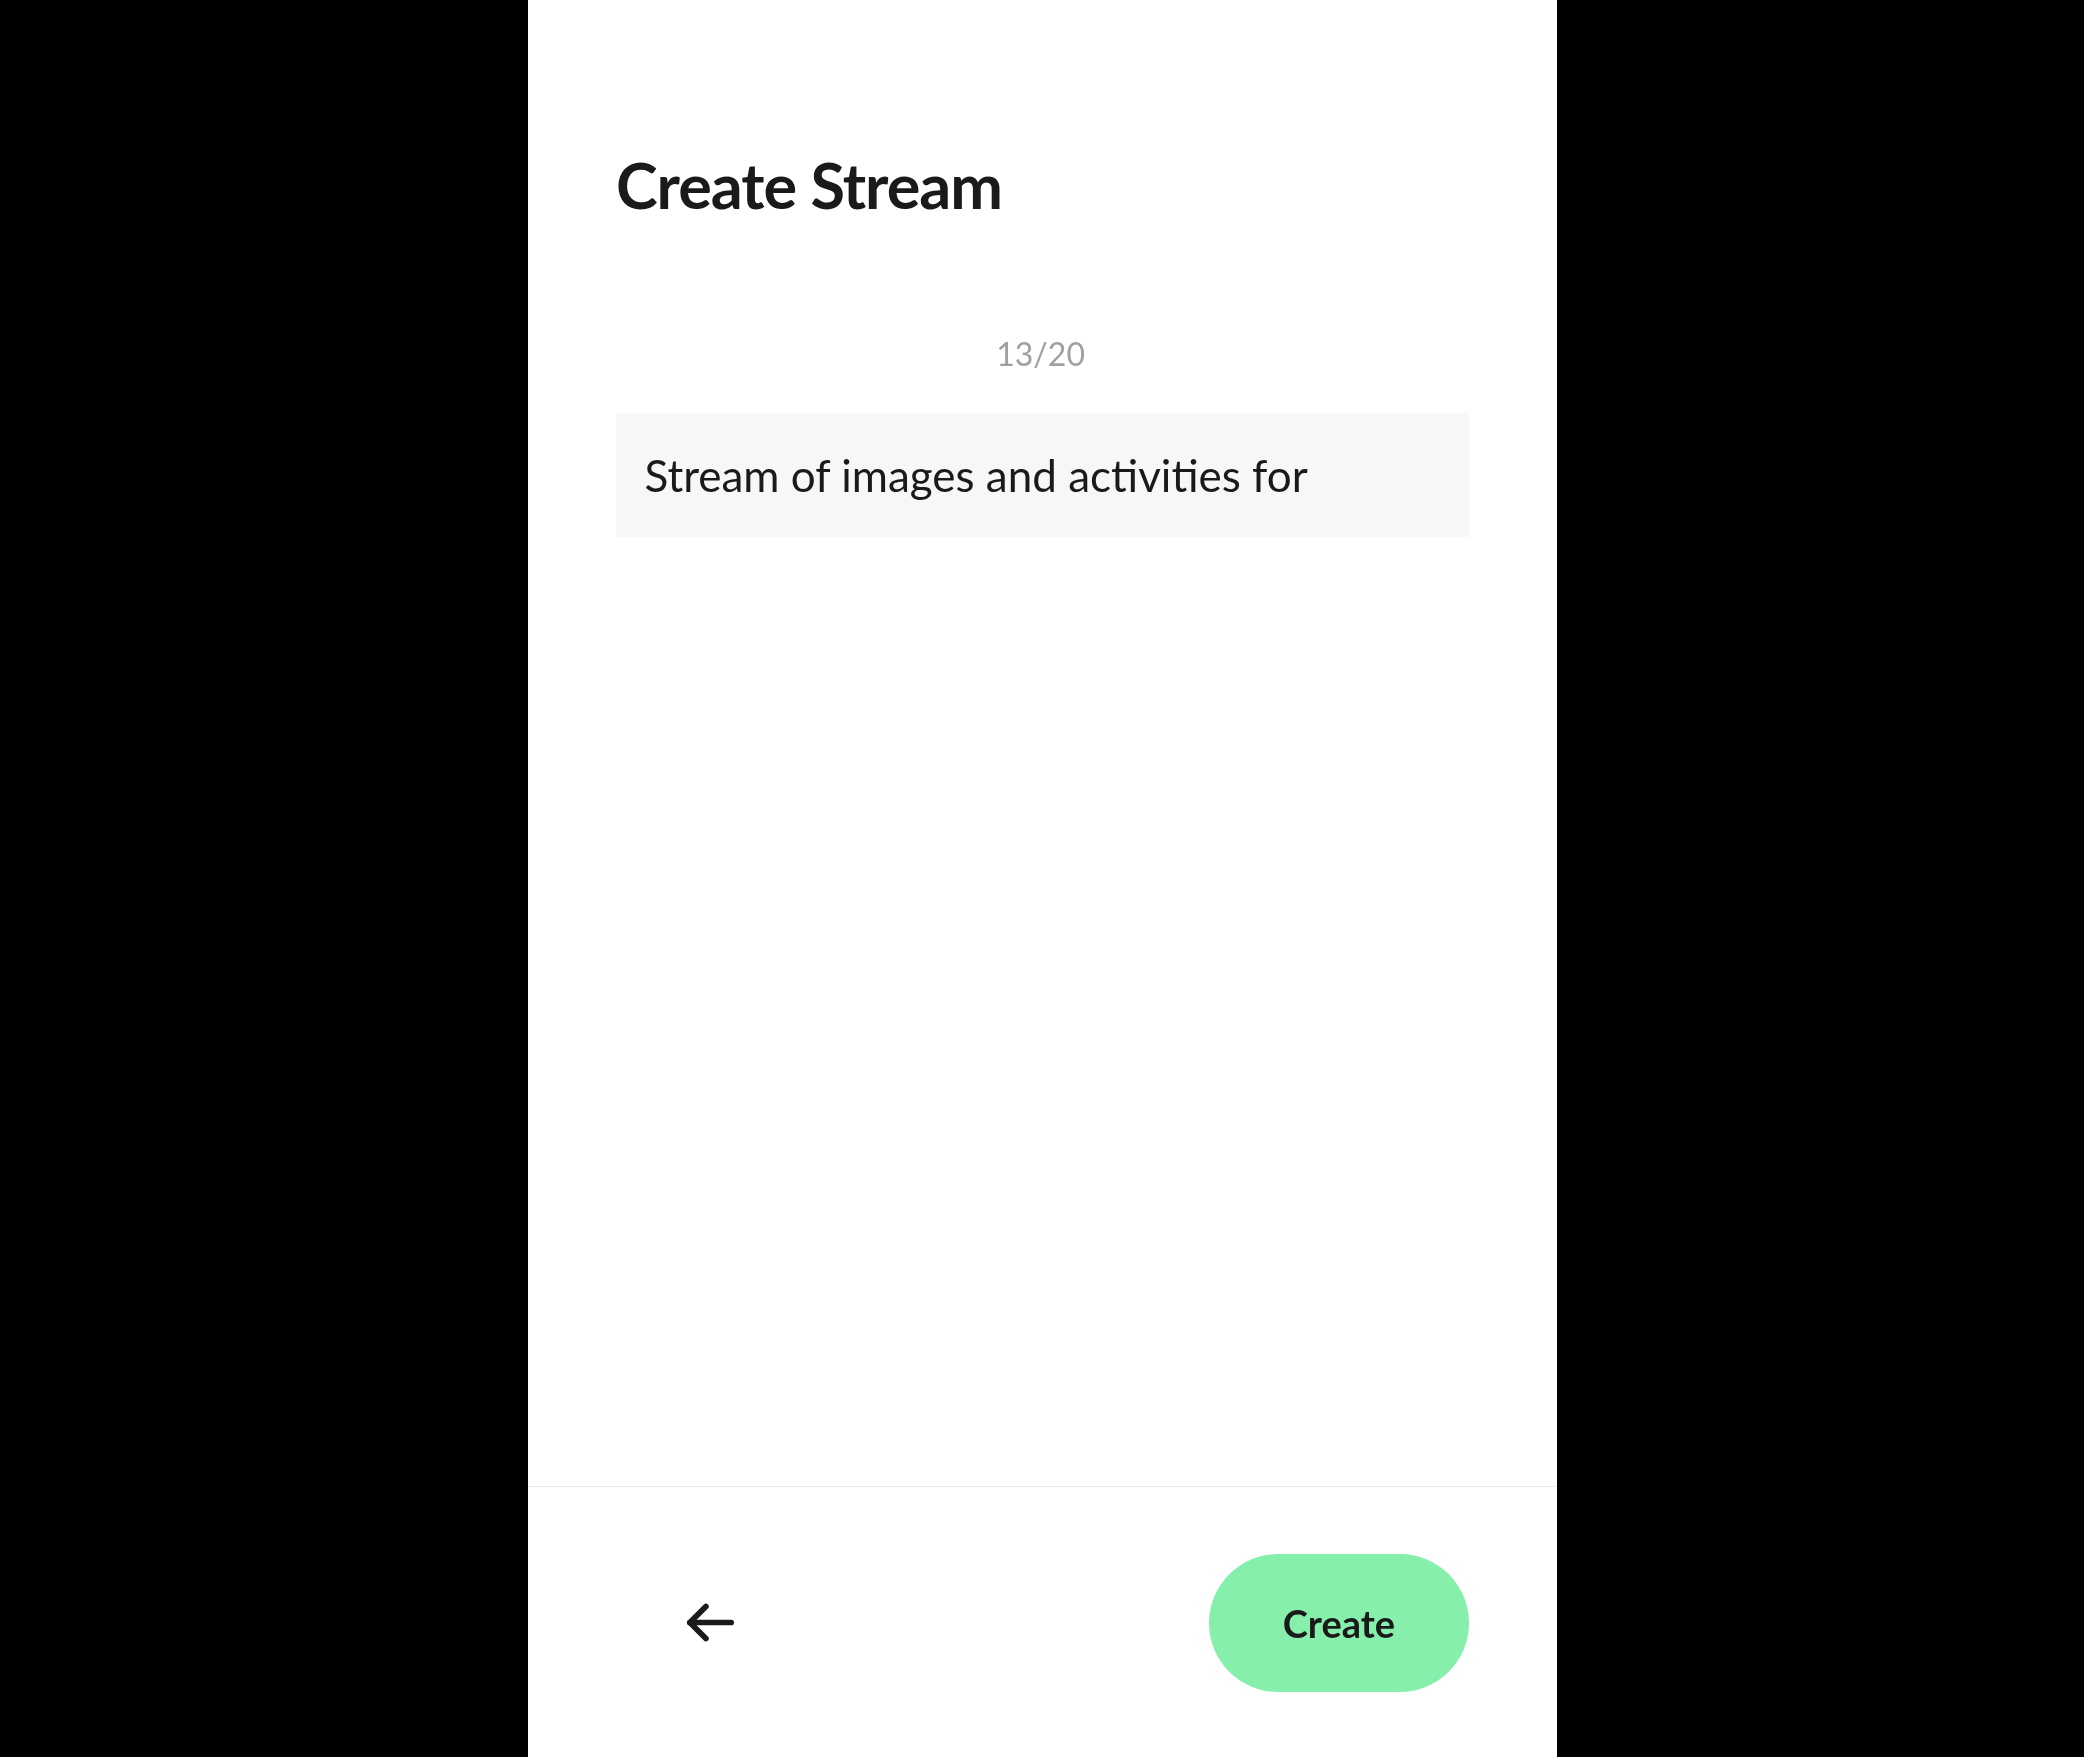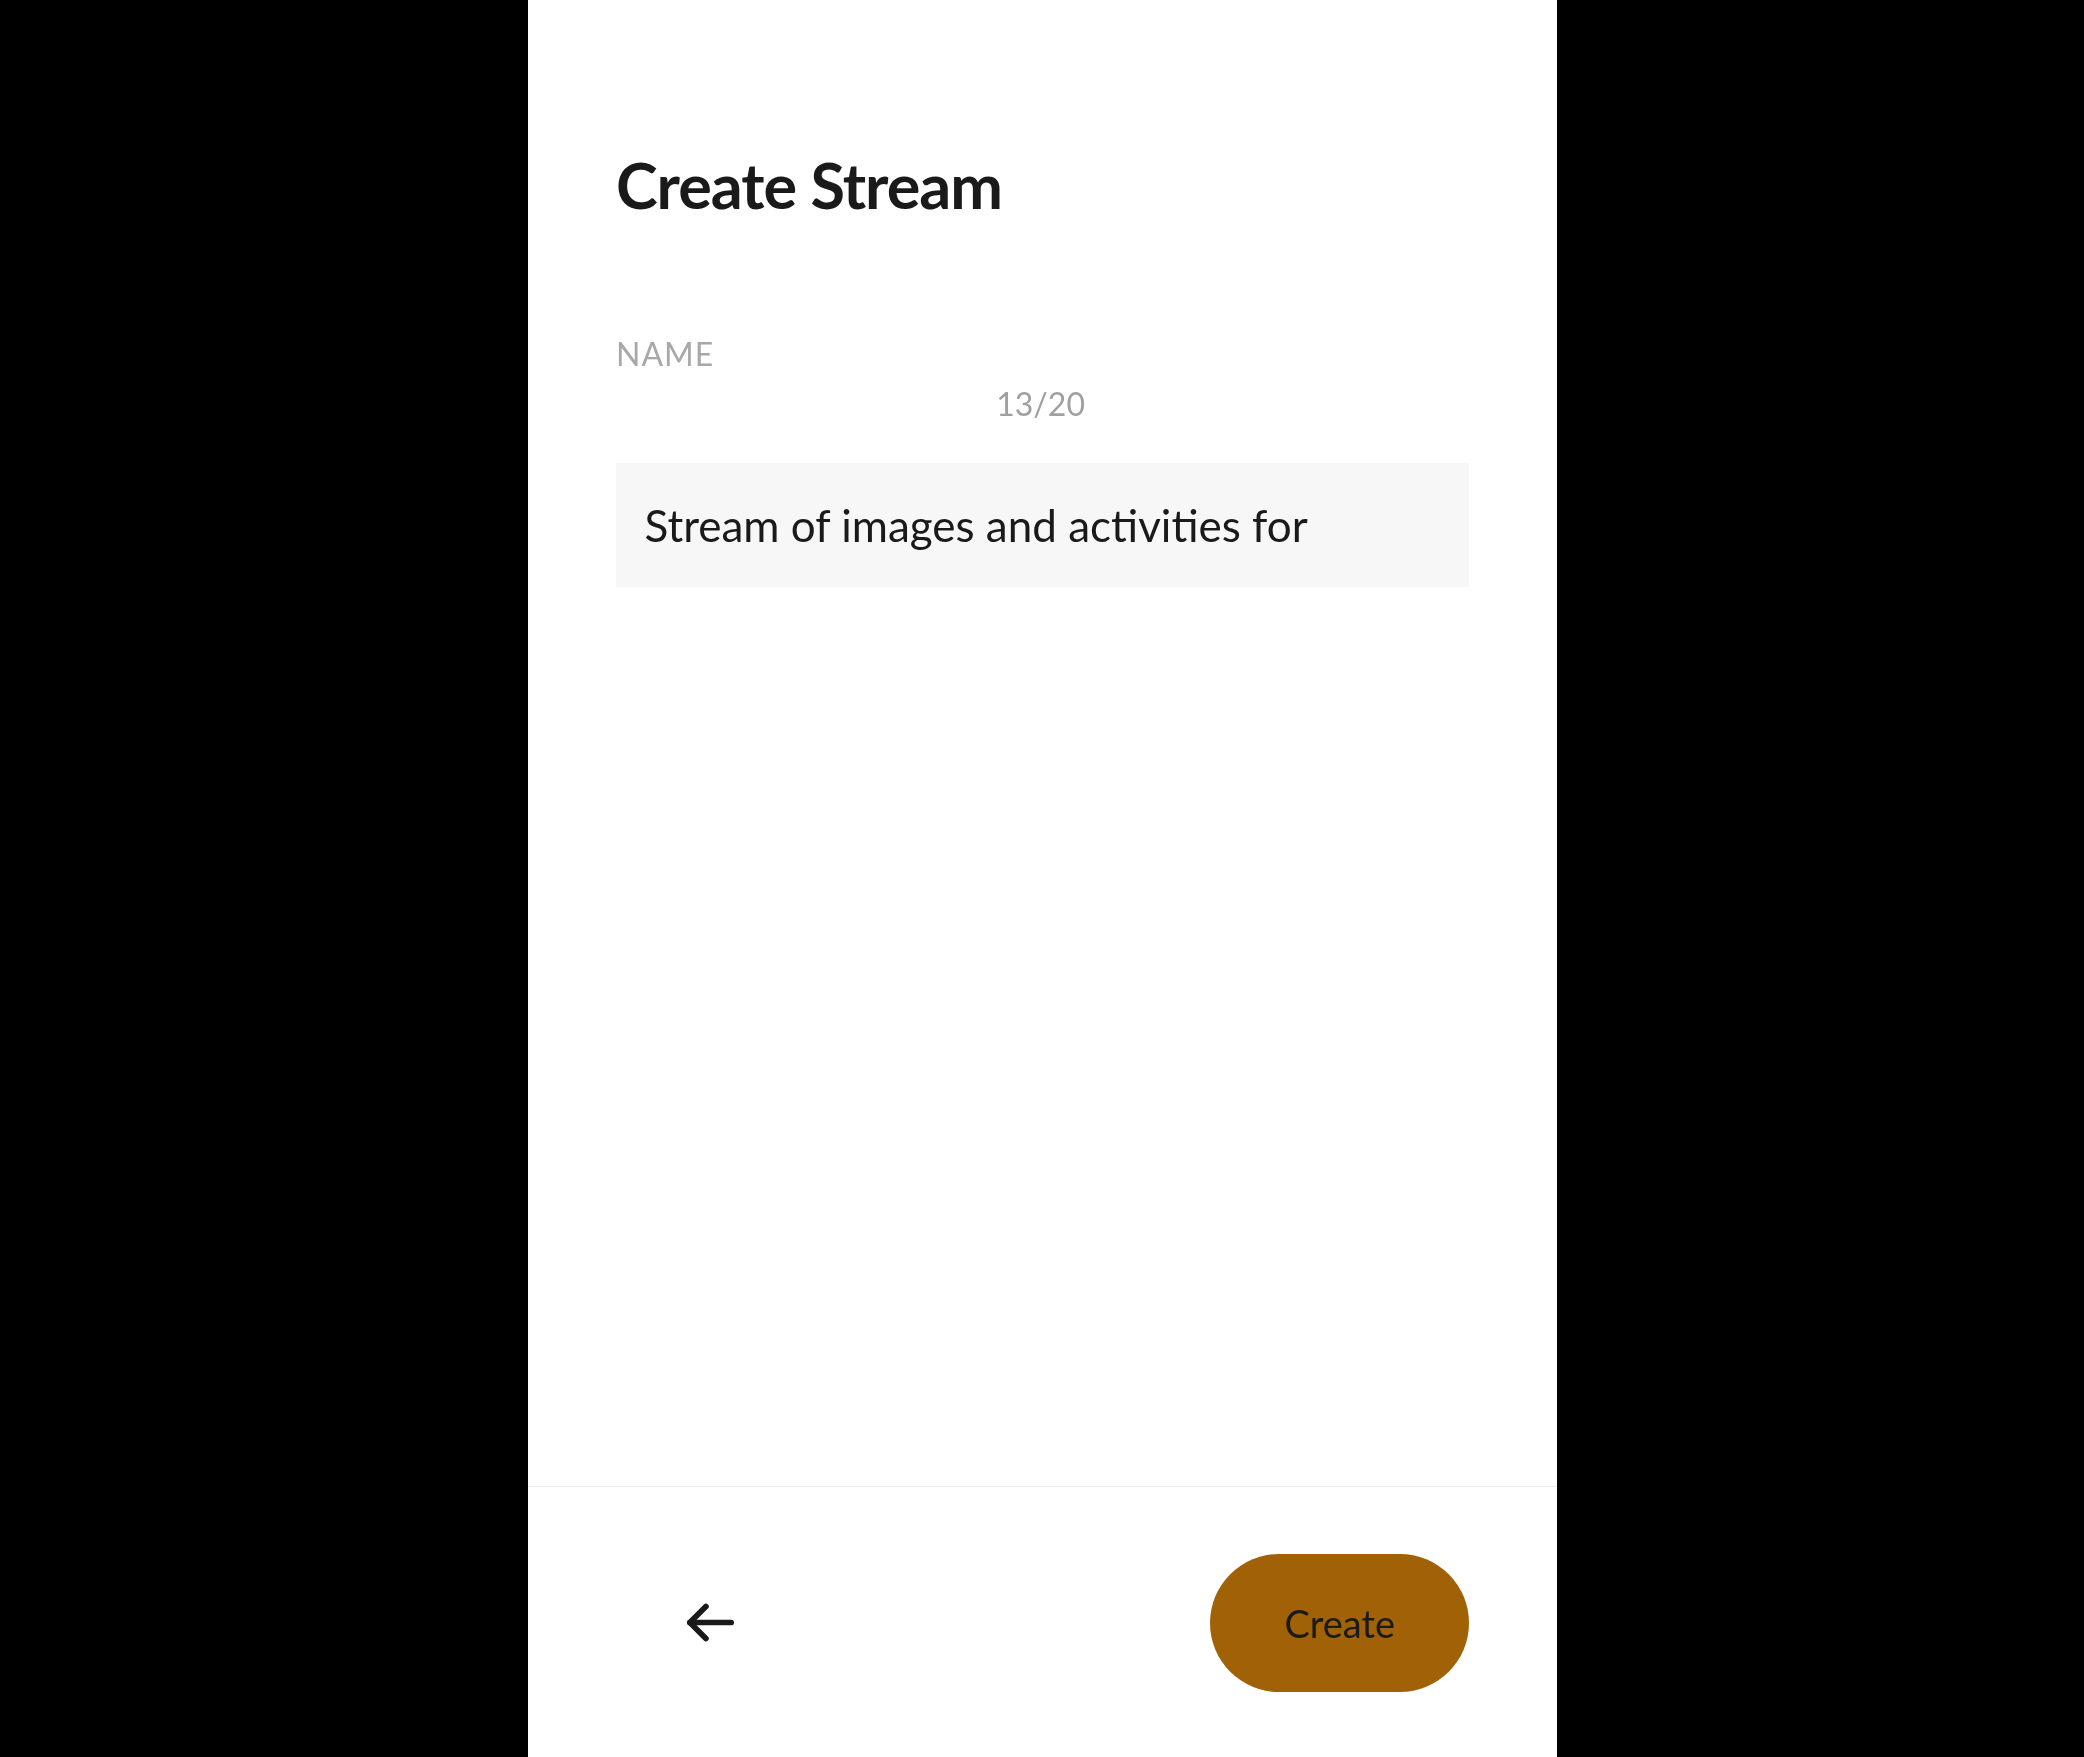--- a/index.html
+++ b/index.html
@@ -95,42 +95,41 @@
       justify-content: center;
       margin-left: 48px;
     }
 
     .back-button svg {
       width: 55px;
       height: 55px;
     }
 
     .create-button {
-      background: #a16207;
+      background: #86efac;
       border: none;
       border-radius: 95px;
       padding: 46px 74px;
       font-size: 38px;
-      font-weight: 400;
+      font-weight: 700;
       color: #1a1a1a;
       cursor: pointer;
       font-family: inherit;
     }
   </style>
 </head>
 <body>
 
 <div class="phone-screen">
 
   <div class="content-area">
 
     <h1 class="page-title">Create Stream</h1>
 
     <div class="field-group">
-      <div class="field-label">NAME</div>
       <div class="char-counter">13/20</div>
     </div>
 
     <div class="field-group second">
       <input type="text" class="field-input" value="Stream of images and activities for" style="">
     </div>
 
   </div>
 
   <div class="bottom-bar">

